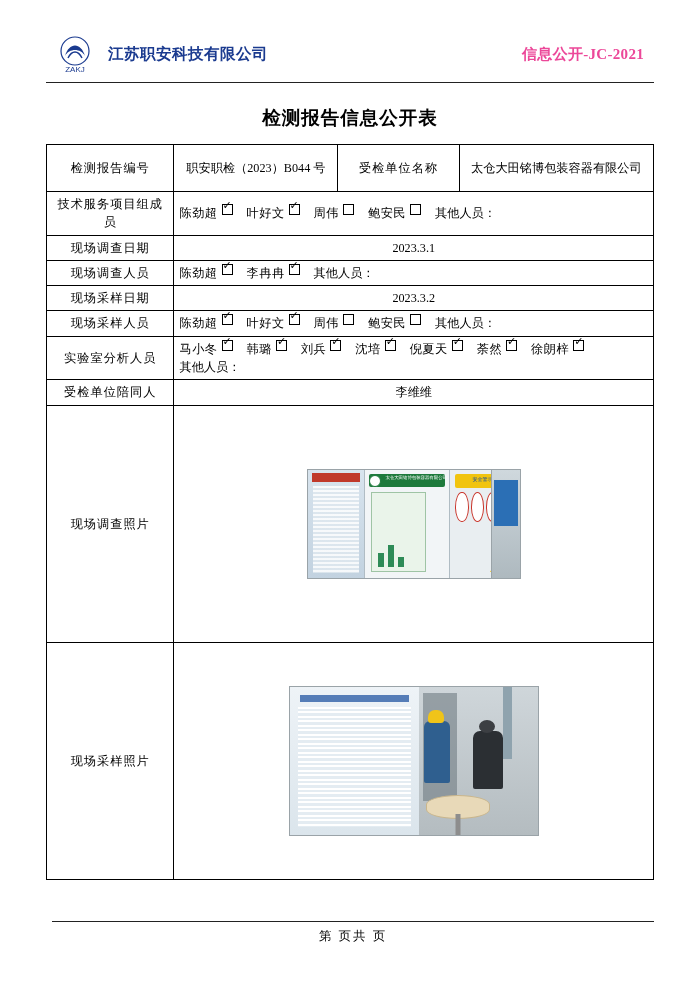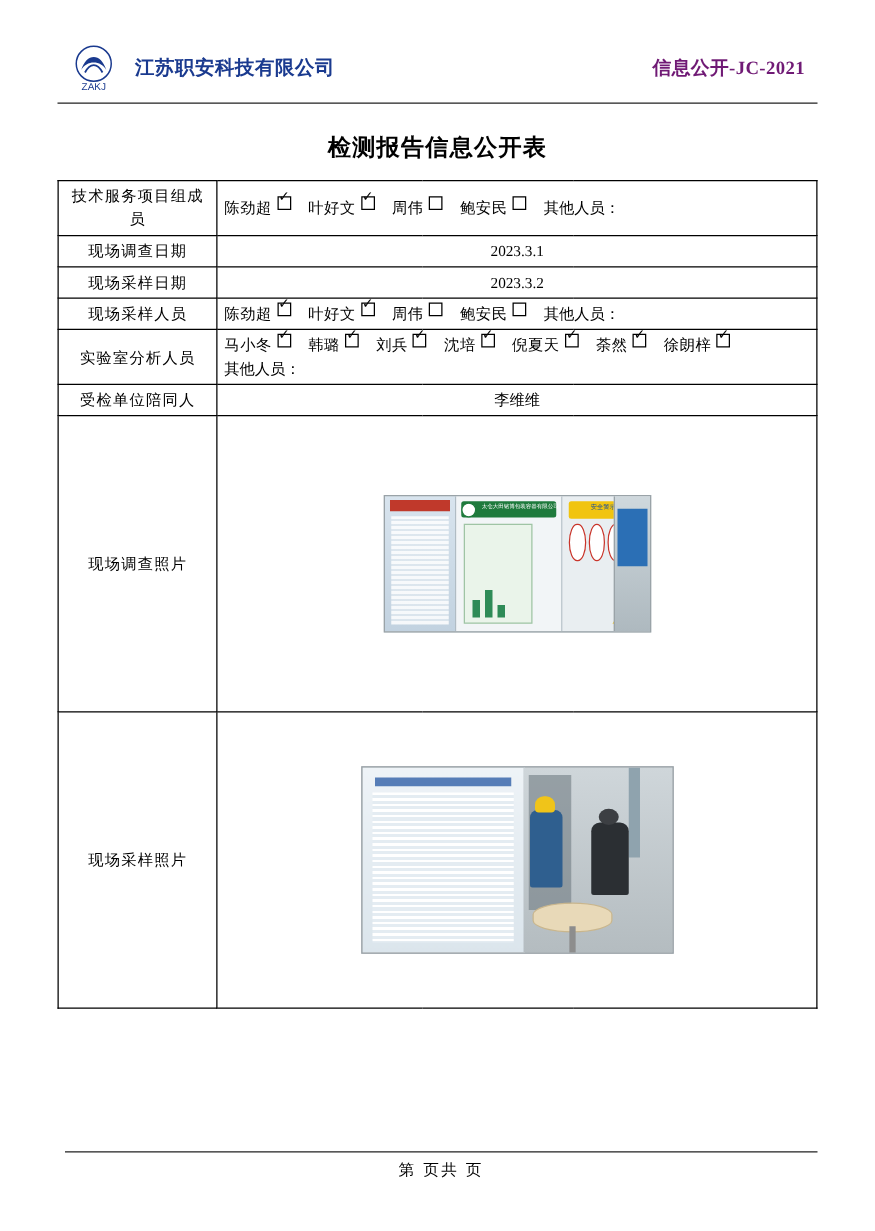--- a/index.html
+++ b/index.html
@@ -44,21 +44,21 @@
   .logo svg { display:block; }
   .company-name {
     font-size: 15.5px;
     color: #1a3a8f;
     font-weight: bold;
     letter-spacing: 0.5px;
     font-family: "Liberation Serif", "DejaVu Serif", serif;
   }
   .doc-code {
     font-size: 15px;
-    color: #701a75;
+    color: #ec4899;
     font-weight: bold;
     letter-spacing: 0.3px;
     padding-right: 4px;
   }
 
   
   .title {
     text-align: center;
     font-size: 18.5px;
     font-weight: bold;
@@ -332,20 +332,26 @@
 
   <table class="main">
     <colgroup>
       <col style="width:21%">
       <col style="width:27%">
       <col style="width:20%">
       <col style="width:32%">
     </colgroup>
     <tbody>
 
+      <tr>
+        <td class="lbl">检测报告编号</td>
+        <td class="c">职安职检（2023）B044 号</td>
+        <td class="lbl">受检单位名称</td>
+        <td class="c" style="height:40px">太仓大田铭博包装容器有限公司</td>
+      </tr>
 
 
       <tr>
         <td class="lbl">技术服务项目组成员</td>
         <td colspan="3">
           <div class="chk-row">
             <span class="chk-item">
                 <span class="name">陈劲超</span>
                 <span class="box checked"></span>
               </span>
@@ -364,20 +370,36 @@
             <span class="trailing">其他人员：</span>
           </div>
         </td>
       </tr>
 
       <tr>
         <td class="lbl">现场调查日期</td>
         <td colspan="3" class="c">2023.3.1</td>
       </tr>
 
+      <tr>
+        <td class="lbl">现场调查人员</td>
+        <td colspan="3">
+          <div class="chk-row">
+            <span class="chk-item">
+                <span class="name">陈劲超</span>
+                <span class="box checked"></span>
+              </span>
+            <span class="chk-item">
+                <span class="name">李冉冉</span>
+                <span class="box checked"></span>
+              </span>
+            <span class="trailing">其他人员：</span>
+          </div>
+        </td>
+      </tr>
 
       <tr>
         <td class="lbl">现场采样日期</td>
         <td colspan="3" class="c">2023.3.2</td>
       </tr>
 
       <tr>
         <td class="lbl">现场采样人员</td>
         <td colspan="3">
           <div class="chk-row">

